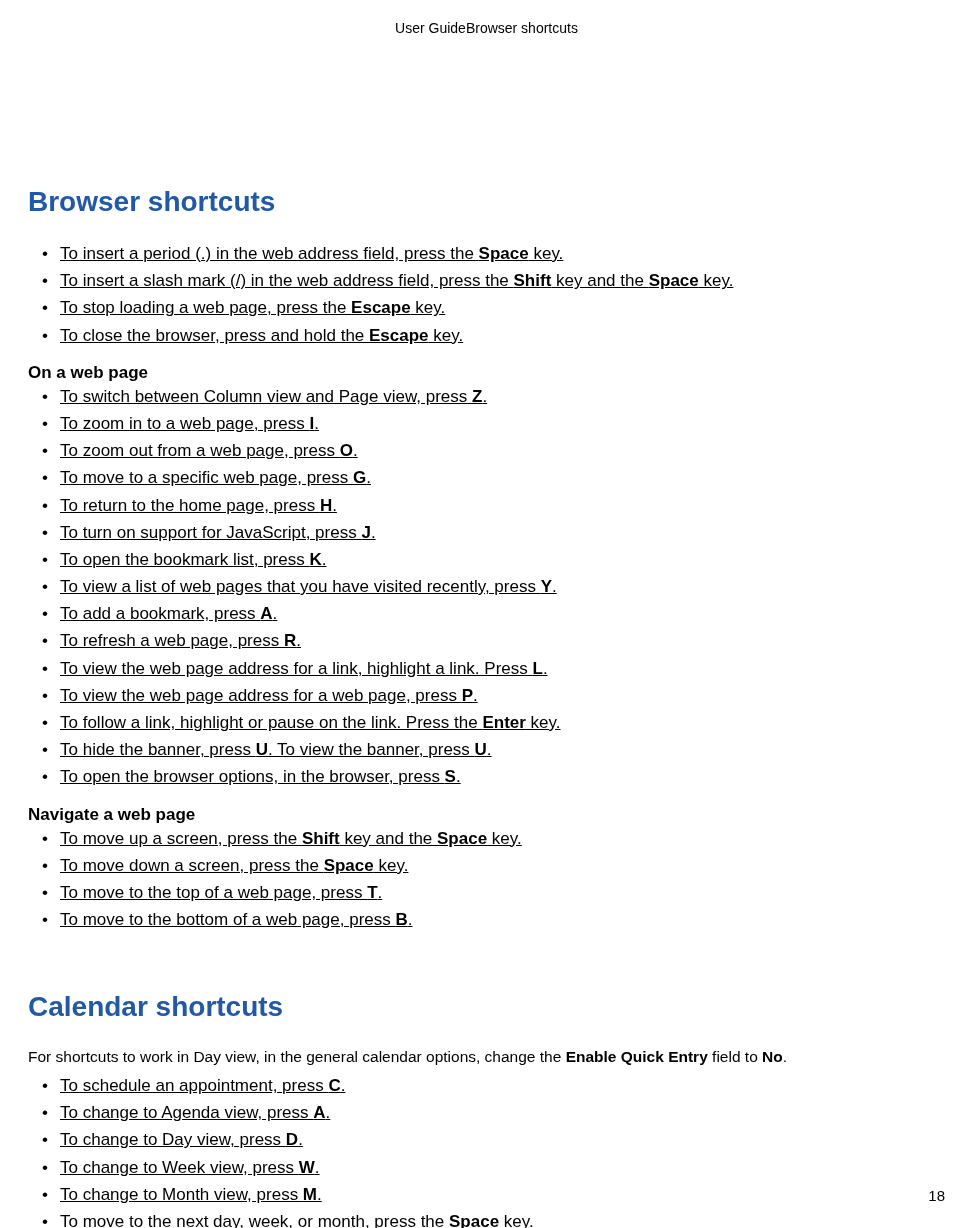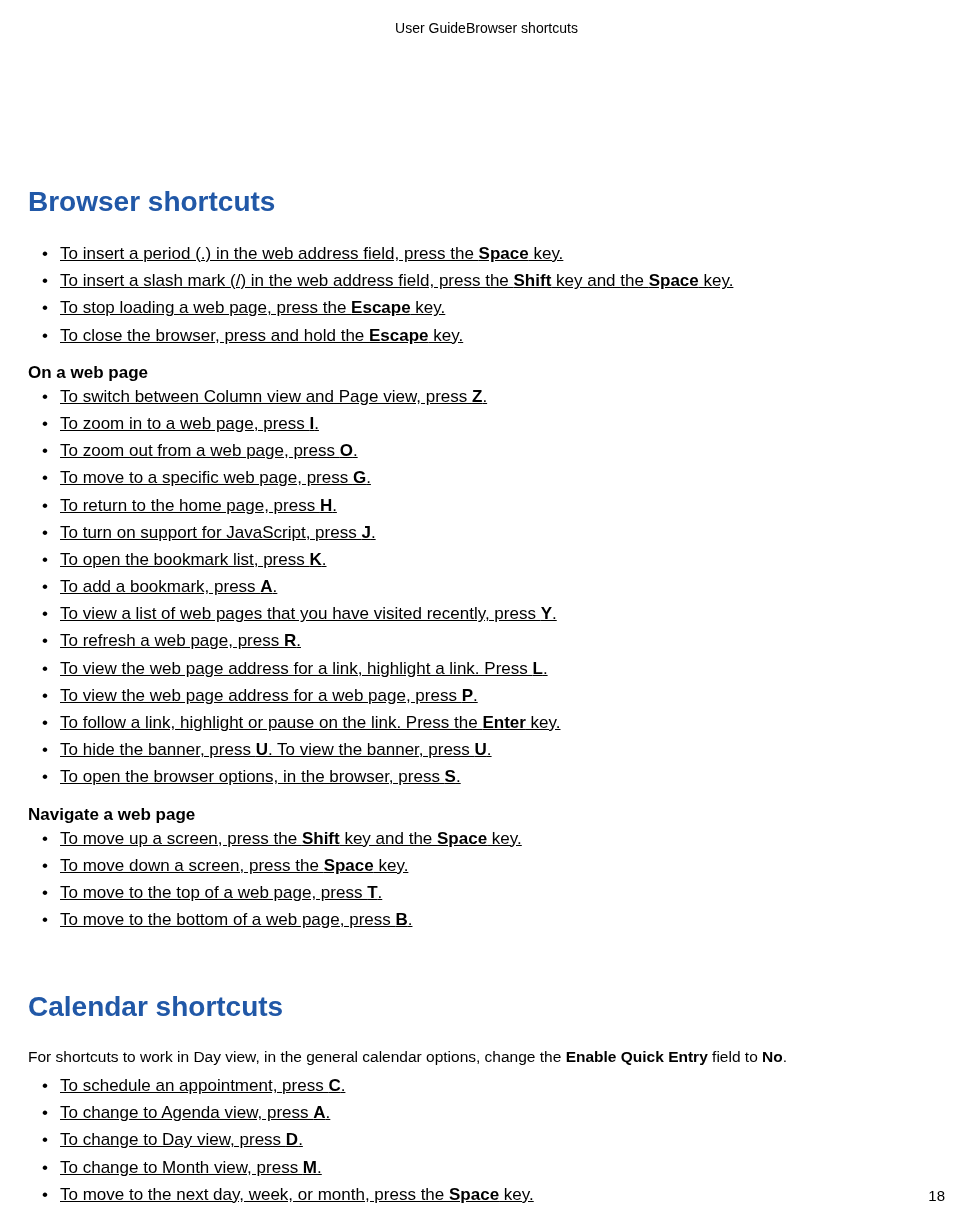--- a/index.html
+++ b/index.html
@@ -81,22 +81,22 @@
 
 <div class="section-label">On a web page</div>
 <ul>
     <li>To switch between Column view and Page view, press <b>Z</b>.</li>
     <li>To zoom in to a web page, press <b>I</b>.</li>
     <li>To zoom out from a web page, press <b>O</b>.</li>
     <li>To move to a specific web page, press <b>G</b>.</li>
     <li>To return to the home page, press <b>H</b>.</li>
     <li>To turn on support for JavaScript, press <b>J</b>.</li>
     <li>To open the bookmark list, press <b>K</b>.</li>
+    <li>To view a list of web pages that you have visited recently, press <b>Y</b>.</li>
     <li>To add a bookmark, press <b>A</b>.</li>
-    <li>To view a list of web pages that you have visited recently, press <b>Y</b>.</li>
     <li>To refresh a web page, press <b>R</b>.</li>
     <li>To view the web page address for a link, highlight a link. Press <b>L</b>.</li>
     <li>To view the web page address for a web page, press <b>P</b>.</li>
     <li>To follow a link, highlight or pause on the link. Press the <b>Enter</b> key.</li>
     <li>To hide the banner, press <b>U</b>. To view the banner, press <b>U</b>.</li>
     <li>To open the browser options, in the browser, press <b>S</b>.</li>
   </ul>
 
 <div class="section-label">Navigate a web page</div>
 <ul>
@@ -105,17 +105,18 @@
     <li>To move to the top of a web page, press <b>T</b>.</li>
     <li>To move to the bottom of a web page, press <b>B</b>.</li>
   </ul>
 
 <h1 class="calendar">Calendar shortcuts</h1>
 <p class="intro">For shortcuts to work in Day view, in the general calendar options, change the <b>Enable Quick Entry</b> field to <b>No</b>.</p>
 <ul>
     <li>To schedule an appointment, press <b>C</b>.</li>
     <li>To change to Agenda view, press <b>A</b>.</li>
     <li>To change to Day view, press <b>D</b>.</li>
+    <li>To change to Week view, press <b>W</b>.</li>
     <li>To change to Month view, press <b>M</b>.</li>
     <li>To move to the next day, week, or month, press the <b>Space</b> key.</li>
   </ul>
 
 <div class="page-number">18</div>
 
 </body></html>

